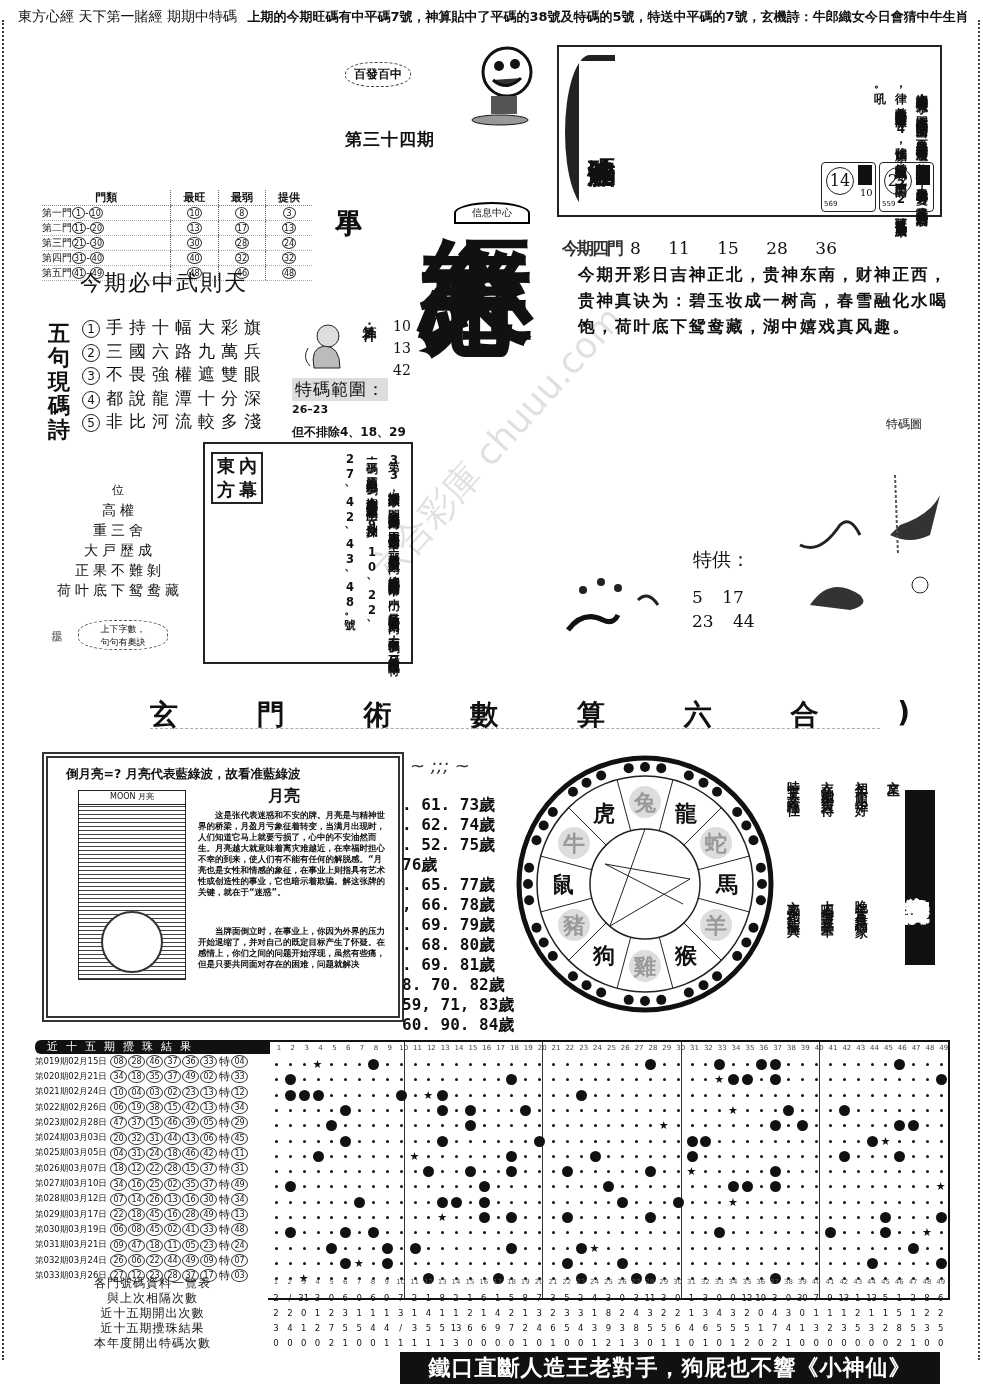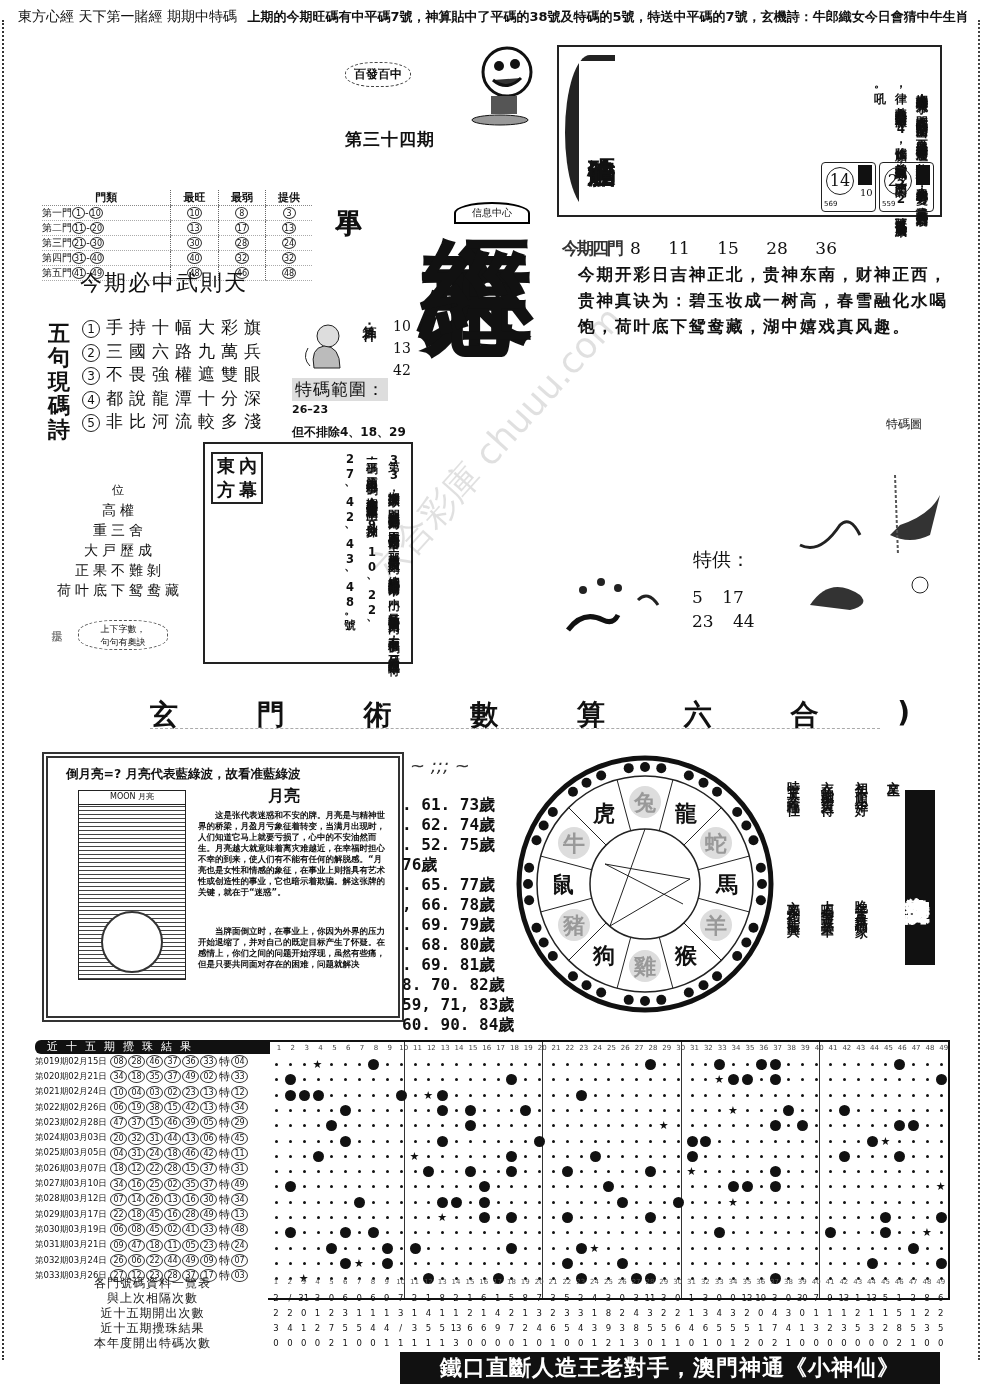--- a/index.html
+++ b/index.html
@@ -1609,13 +1609,13 @@
       <span style="left: 582.7px;">0</span>
       <span style="left: 596.55px;">0</span>
       <span style="left: 610.4px;">0</span>
       <span style="left: 624.25px;">2</span>
       <span style="left: 638.1px;">1</span>
       <span style="left: 651.95px;">0</span>
       <span style="left: 665.8px;">0</span>
     </div>
   </div>
 
-<div class="abs banner">鐵口直斷人造王老對手，澳門神通《小神仙》</div>
+<div class="abs banner">鐵口直斷人造王老對手，狗屁也不響《小神仙》</div>
 
 </body></html>

